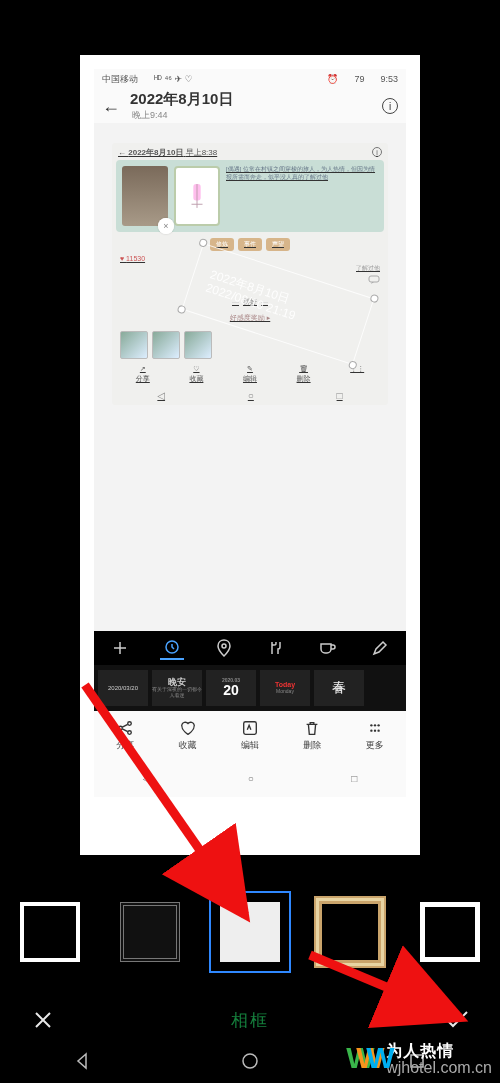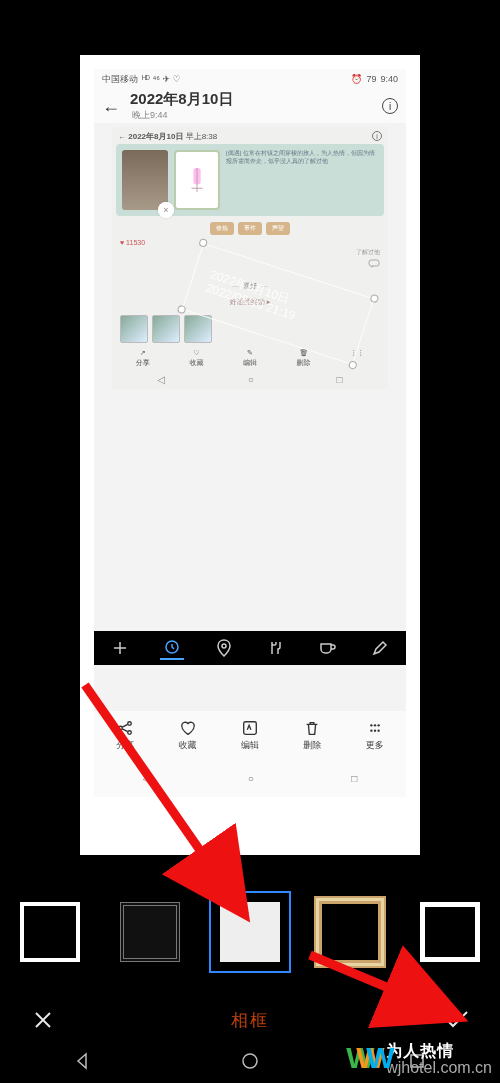--- a/index.html
+++ b/index.html
@@ -4,29 +4,29 @@
 <style>
   * { box-sizing: border-box; margin: 0; padding: 0; }
   html, body { width: 500px; height: 1083px; background: #000; font-family: -apple-system, "Helvetica Neue", Arial, sans-serif; overflow: hidden; position: relative; }
 
   
   .photo-area { position: absolute; left: 80px; top: 55px; width: 340px; height: 800px; background: #fff; padding: 14px 14px 58px 14px; }
   .photo-inner { width: 100%; height: 100%; background: #f3f3f3; position: relative; overflow: hidden; font-size: 10px; color: #333; }
 
   
   .status-row { height: 20px; display: flex; align-items: center; justify-content: space-between; padding: 0 8px; font-size: 9px; color: #555; background: #fafafa; }
-  .status-left, .status-right { display: flex; gap: 4px; align-items: center; }
+  .status-left, .status-right { display: flex; gap: 16px; align-items: center; }
 
   .title-row { height: 34px; display: flex; align-items: center; gap: 10px; padding: 0 8px; background: #fafafa; }
   .title-row .arrow { font-size: 18px; }
   .title-row .ttl { font-size: 15px; font-weight: 600; }
   .title-row .sub { font-size: 9px; color: #888; margin-left: 2px; }
   .title-row .info { margin-left: auto; width: 16px; height: 16px; border: 1.2px solid #444; border-radius: 50%; display: flex; align-items: center; justify-content: center; font-size: 10px; }
 
-  .nested { margin: 4px 18px 0 18px; background: #f0f0ee; border-radius: 3px; padding: 4px; position: relative; }
+  .nested { margin: 20px 18px 0 18px; background: #f0f0ee; border-radius: 3px; padding: 4px; position: relative; text-decoration: underline; }
   .nested-head { display:flex; justify-content:space-between; font-size:8px; color:#555; padding:0 2px 2px;}
   .nested-head .ninfo{ width:10px;height:10px;border:1px solid #777;border-radius:50%;display:flex;align-items:center;justify-content:center;font-size:7px;}
   .game-card { background:#c9ded6; border-radius:4px; padding:6px; display:flex; gap:6px; }
   .char { width:46px; height:60px; background:linear-gradient(#7a6a5a,#a89a88); border-radius:3px; position:relative;}
   .char::after{content:"";position:absolute;right:-6px;bottom:-8px;width:16px;height:16px;background:#fff;border-radius:50%;display:flex;align-items:center;justify-content:center;font-size:10px;color:#888;box-shadow:0 0 2px rgba(0,0,0,.2);}
   .char-x{position:absolute;right:-6px;bottom:-8px;width:16px;height:16px;background:#fff;border-radius:50%;display:flex;align-items:center;justify-content:center;font-size:9px;color:#888;z-index:2;}
   .lantern { width:46px; height:60px; background:#fff; border:2px solid #bca; border-radius:4px; display:flex; align-items:center; justify-content:center;}
   .lantern svg{width:22px;height:28px;}
   .desc { flex:1; font-size:6px; color:#678; line-height:1.3; }
   .chips { display:flex; gap:4px; margin-top:6px; justify-content:center;}
@@ -69,21 +69,21 @@
   .frame { width:80px; height:80px; display:flex; align-items:center; justify-content:center; position:relative;}
   .frame.sel{ outline:2px solid #2f88ff; outline-offset:-1px;}
   .fi { width:60px; height:60px; }
   .f1 .fi{ border:4px solid #fff; background:#000;}
   .f2 .fi{ border:4px double #777; background:#111;}
   .f3 .fi{ background:#eee; border:4px solid #eee; border-bottom-width:14px;}
   .f4 .fi{ width:56px;height:56px; background:#000; box-shadow:0 0 0 3px #caa46b, 0 0 0 6px #e8d4a2, 0 0 0 8px #caa46b;}
   .f5 .fi{ border:5px solid #fff; background:#000;}
 
   
-  .action-bar{ position:absolute; left:0; right:0; top:998px; height:44px; display:flex; align-items:center; justify-content:space-between; padding:0 28px; color:#c2410c;}
+  .action-bar{ position:absolute; left:0; right:0; top:998px; height:44px; display:flex; align-items:center; justify-content:space-between; padding:0 28px; color:#15803d;}
   .action-bar .lbl{ font-size:17px; letter-spacing:2px;}
   .xbtn,.okbtn{ width:30px; height:30px; display:flex; align-items:center; justify-content:center;}
 
   
   .sys-nav-outer{ position:absolute; left:0; right:0; bottom:0; height:40px; display:flex; align-items:center; justify-content:space-around; color:#bbb;}
 
   
   .arrow-svg{ position:absolute; pointer-events:none; }
 
   
@@ -102,21 +102,21 @@
   <div class="photo-inner">
 
     <div class="status-row">
       <div class="status-left">
         <span>中国移动</span>
         <span>ᴴᴰ ⁴⁶ ✈ ♡</span>
       </div>
       <div class="status-right">
         <span>⏰</span>
         <span>79</span>
-        <span>9:40</span>
+        <span>9:53</span>
       </div>
     </div>
 
     <div class="title-row">
       <span class="arrow">←</span>
       <div>
         <div class="ttl">2022年8月10日</div>
         <div class="sub">晚上9:44</div>
       </div>
       <span class="info">i</span>
@@ -224,20 +224,41 @@
             <path d="M2 3h10v5a4 4 0 01-4 4H6a4 4 0 01-4-4zM12 4h2a2 2 0 010 4h-2"></path>
           </svg>
         </div>
       <div class="ic">
           <svg width="16" height="16" viewBox="0 0 16 16" stroke="#ccc" stroke-width="1.5">
             <path d="M2 14l2-5 7-7 3 3-7 7z"></path>
           </svg>
         </div>
     </div>
 
+    <div class="tmpl-strip">
+      <div class="tmpl">
+          <span>2020/03/20</span>
+        </div>
+      <div class="tmpl">
+          <b style="font-size:9px">晚安</b>
+          <span class="dm">有关于深夜的一切都令人着迷</span>
+        </div>
+      <div class="tmpl big">
+          <span class="dm">2020.03</span>
+          <span>20</span>
+        </div>
+      <div class="tmpl red">
+          <span class="td">Today</span>
+          <span class="dm">Monday</span>
+        </div>
+      <div class="tmpl cn">
+          <span style="font-size:6px;writing-mode:vertical-rl">月夜</span>
+          <span>春</span>
+        </div>
+    </div>
 
     <div class="toolbar2">
       <div>
           <svg viewBox="0 0 20 20" fill="none" stroke="#333" stroke-width="1.5">
             <circle cx="5" cy="10" r="2"></circle>
             <circle cx="15" cy="5" r="2"></circle>
             <circle cx="15" cy="15" r="2"></circle>
             <path d="M7 9l6-3M7 11l6 3"></path>
           </svg>
           <span>分享</span>

